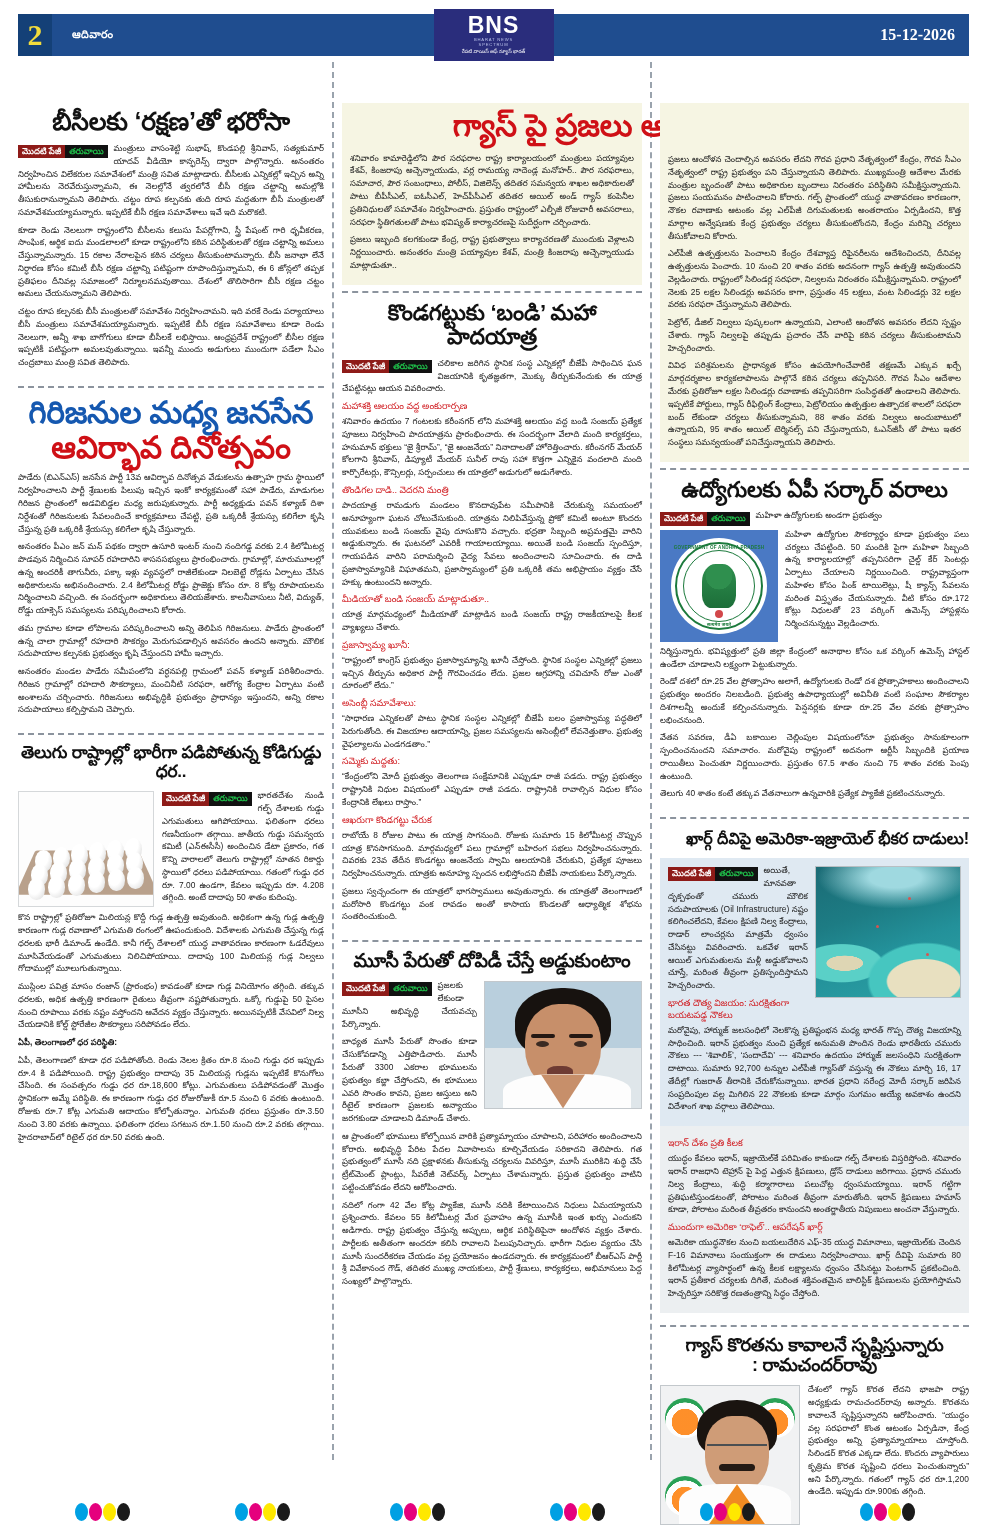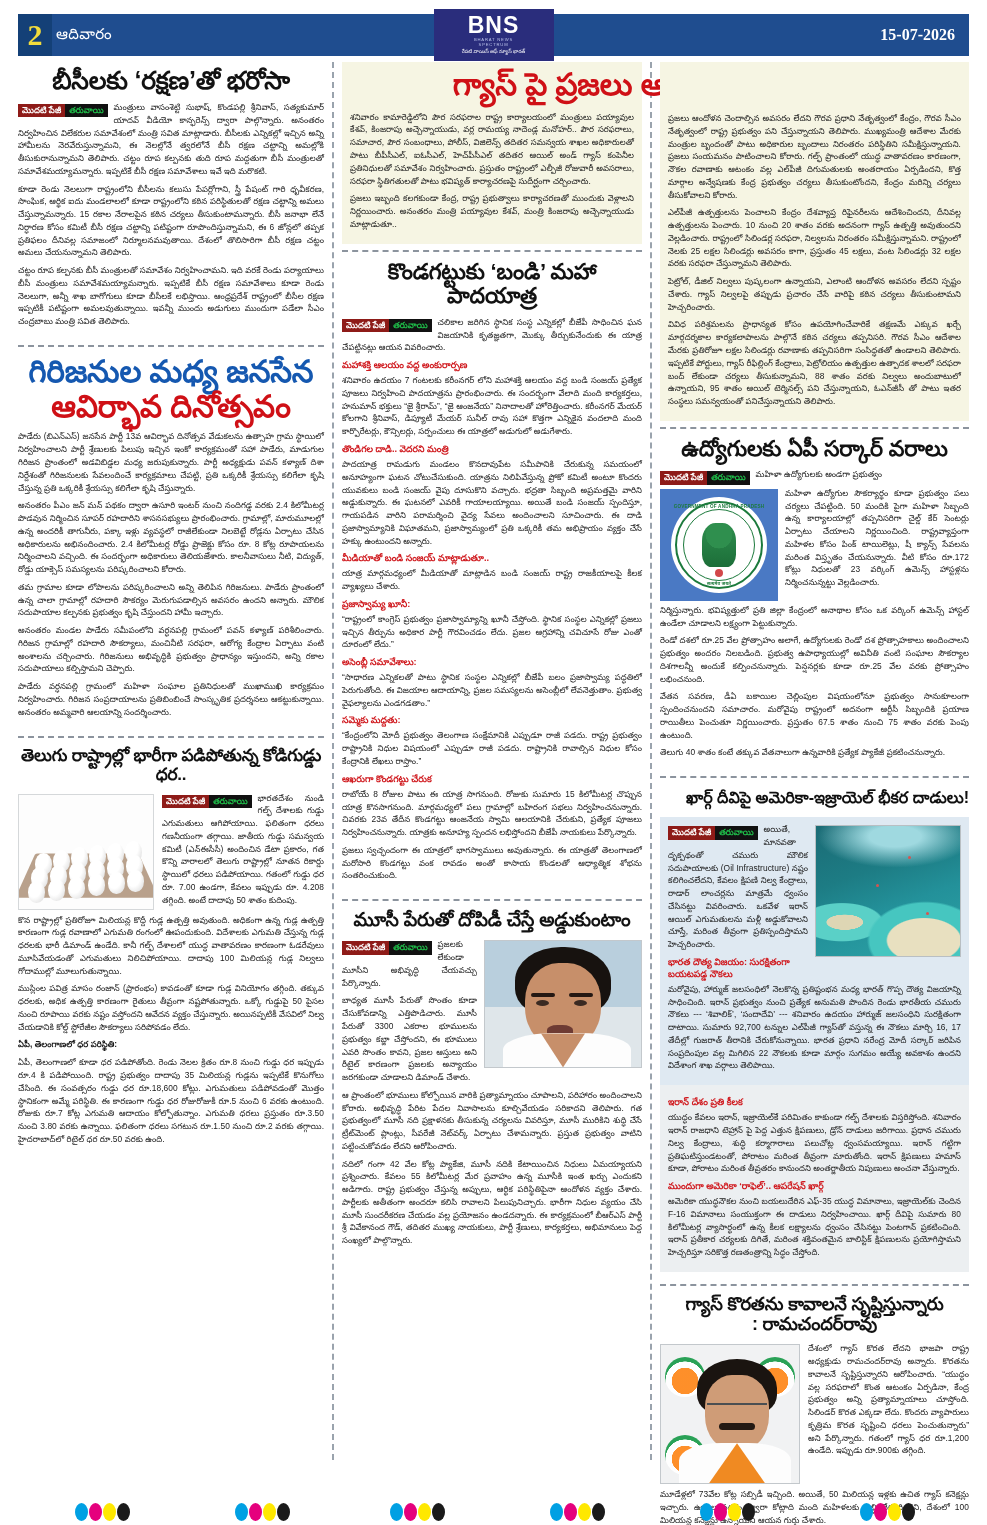--- a/index.html
+++ b/index.html
@@ -19,37 +19,37 @@
     display: flex; align-items: center;
     position: relative;
   }
   .page-num {
     width: 34px; height: 42px; background: #144077;
     color: #f2dc3c; font-size: 30px; font-weight: bold;
     display:flex; align-items:center; justify-content:center;
     font-family: "Liberation Serif", serif;
   }
   .mast-day {
-    color:#fff; font-size: 15px; margin-left: 4px; letter-spacing:.3px;
+    color:#fff; font-size: 11px; margin-left: 20px; letter-spacing:.3px;font-weight:bold;
   }
   .mast-logo {
     position:absolute; left: 50%; transform: translateX(-50%);
     top: -5px; width: 120px; height: 52px;
     background: #2a2d7c; display:flex; flex-direction:column;
     align-items:center; justify-content:center; padding: 2px 0;
   }
   .logo-main { font-size: 23px; font-weight: bold; color:#fff; letter-spacing:1px; line-height:.95; position:relative; }
   .logo-sub { font-size:4.2px; color:#b9c0e8; letter-spacing:.8px; line-height:1.25; text-align:center; }
   .logo-tel { font-size:5px; color:#ffffff; margin-top:1px; }
   .mast-date { color:#fff; font-size:16px; font-weight:bold; margin-left:auto; margin-right:14px;
                 font-family:"Liberation Serif", serif; }
 
   
   .grid { display:flex; margin-top: 6px; height: 1398px; }
-  .col { position: relative; }
+  .col { position: relative; margin-top: 41px; }
   .col-l { width: 316px; padding-right: 8px; }
   .col-m { width: 316px; padding: 0 8px; }
   .col-r { width: 319px; padding-left: 8px; }
   .vdiv { width: 0; border-left: 2px dashed #9aa3ad; }
 
   
   .art { position: relative; padding: 4px 0 6px; }
   .hr-dash { border-top: 2px dashed #8c949e; margin: 6px 0 4px; }
 
   h1.hl {
@@ -72,21 +72,21 @@
   }
   .contd .a { background:#8e1b18; color:#fff; padding:2px 4px; display:inline-block;}
   .contd .b { background:#111; color:#1fbf4a; padding:2px 4px; display:inline-block;}
 
   p.body {
     font-size: 8.4px; line-height: 1.52; color:#1b1b1b;
     text-align: justify; text-justify: inter-word;
     margin-bottom: 5px; letter-spacing: .05px;
     font-family:"Liberation Sans", sans-serif;
   }
-  .subhead { font-size:9.2px; font-weight:bold; color:#d01a1f; margin:6px 0 2px; }
+  .subhead { font-size:9.2px; font-weight:normal; color:#d01a1f; margin:6px 0 2px; }
 
   
   .bg-cream { background:#f6f5e3; padding:6px 8px 8px; }
   .bg-blue  { background:#dfe9f2; padding:6px 8px 8px; }
   .bg-grey  { background:#eceff1; padding:6px 8px 8px; }
 
   
   .emblem { width:118px; height:112px; background:#4a79c4; float:left; margin:2px 7px 3px 0;
             position:relative; display:flex;align-items:center;justify-content:center;}
   .emblem-circle{ width:96px;height:96px;border-radius:50%;background:#ffffff;
@@ -175,21 +175,21 @@
     <div class="page-num">2</div>
     <div class="mast-day">ఆదివారం</div>
 
     <div class="mast-logo">
       <div class="logo-main">BNS</div>
       <div class="logo-sub">BHARAT NEWS</div>
       <div class="logo-sub">SPECTRUM</div>
       <div class="logo-tel">రేపటి వాయిస్ ఆఫ్ న్యూస్ భారత్</div>
     </div>
 
-    <div class="mast-date">15-07-2026</div>
+    <div class="mast-date">15-12-2026</div>
   </div>
 
   <div class="grid">
 
     <div class="col col-l">
 
       <div class="art">
         <h1 class="hl hl-black hl-l1">బీసీలకు ‘రక్షణ’తో భరోసా</h1>
         <div style="margin-top:7px;">
           <span class="contd">
@@ -204,21 +204,20 @@
       <div class="hr-dash"></div>
 
       <div class="art">
         <h1 class="hl hl-blue hl-big">గిరిజనుల మధ్య జనసేన</h1>
         <h1 class="hl hl-red hl-big">ఆవిర్భావ దినోత్సవం</h1>
         <div style="margin-top:6px;">
           <p class="body">పాడేరు (బిఎన్ఎస్) జనసేన పార్టీ 13వ ఆవిర్భావ దినోత్సవ వేడుకలను ఉత్సాహ గ్రామ స్థాయిలో నిర్వహించాలని పార్టీ శ్రేణులకు పిలుపు ఇచ్చిన ఇంకో కార్యక్రమంతో సహా పాడేరు, మాడుగుల గిరిజన ప్రాంతంలో అడవిబిడ్డల మధ్య జరుపుకున్నారు. పార్టీ అధ్యక్షుడు పవన్ కళ్యాణ్ దిశా నిర్దేశంతో గిరిజనులకు సేవలందించే కార్యక్రమాలు చేపట్టి, ప్రతి ఒక్కరికీ శ్రేయస్సు కలిగేలా కృషి చేస్తున్న ప్రతి ఒక్కరికీ శ్రేయస్సు కలిగేలా కృషి చేస్తున్నారు.</p>
           <p class="body">అనంతరం పీఎం జన్ మన్ పథకం ద్వారా ఉసూరి ఇంటర్ నుంచి నందిగడ్డ వరకు 2.4 కిలోమీటర్ల పొడవున నిర్మించిన సూపర్ రహదారిని శాసనసభ్యులు ప్రారంభించారు. గ్రామాల్లో, మారుమూలల్లో ఉన్న అందరికీ తాగునీరు, పక్కా ఇళ్లు వ్యవస్థలో రాజీలేకుండా నిలబెట్టే రోడ్లను ఏర్పాటు చేసిన అధికారులను అభినందించారు. 2.4 కిలోమీటర్ల రోడ్డు ప్రాజెక్టు కోసం రూ. 8 కోట్ల రూపాయలను నిర్మించాలని వచ్చింది. ఈ సందర్భంగా అధికారులు తెలియజేశారు. కాలనీవాసులు నీటి, విద్యుత్, రోడ్డు యాక్సెస్ సమస్యలను పరిష్కరించాలని కోరారు.</p>
           <p class="body">తమ గ్రామాల కూడా లోపాలను పరిష్కరించాలని అన్ని తెలిపిన గిరిజనులు. పాడేరు ప్రాంతంలో ఉన్న చాలా గ్రామాల్లో రహదారి సౌకర్యం మెరుగుపడాల్సిన అవసరం ఉందని అన్నారు. మౌలిక సదుపాయాల కల్పనకు ప్రభుత్వం కృషి చేస్తుందని హామీ ఇచ్చారు.</p>
           <p class="body">అనంతరం మండల పాడేరు సమీపంలోని వర్ధనపల్లి గ్రామంలో పవన్ కళ్యాణ్ పరిశీలించారు. గిరిజన గ్రామాల్లో రహదారి సౌకర్యాలు, మంచినీటి సరఫరా, ఆరోగ్య కేంద్రాల ఏర్పాటు వంటి అంశాలను చర్చించారు. గిరిజనులు అభివృద్ధికి ప్రభుత్వం ప్రాధాన్యం ఇస్తుందని, అన్ని రకాల సదుపాయాలు కల్పిస్తామని చెప్పారు.</p>
-          <p class="body">పాడేరు వర్ధనపల్లి గ్రామంలో మహిళా సంఘాల ప్రతినిధులతో ముఖాముఖి కార్యక్రమం నిర్వహించారు. గిరిజన సంప్రదాయాలను ప్రతిబింబించే సాంస్కృతిక ప్రదర్శనలు ఆకట్టుకున్నాయి. అనంతరం అమ్మవారి ఆలయాన్ని సందర్శించారు.</p>
         </div>
       </div>
 
       <div class="hr-dash"></div>
 
       <div class="art">
         <h1 class="hl hl-black" style="font-size:17px;">తెలుగు రాష్ట్రాల్లో భారీగా పడిపోతున్న కోడిగుడ్డు ధర..</h1>
         <div style="margin-top:8px;">
           <div class="eggs">
             <div class="tray"></div>

